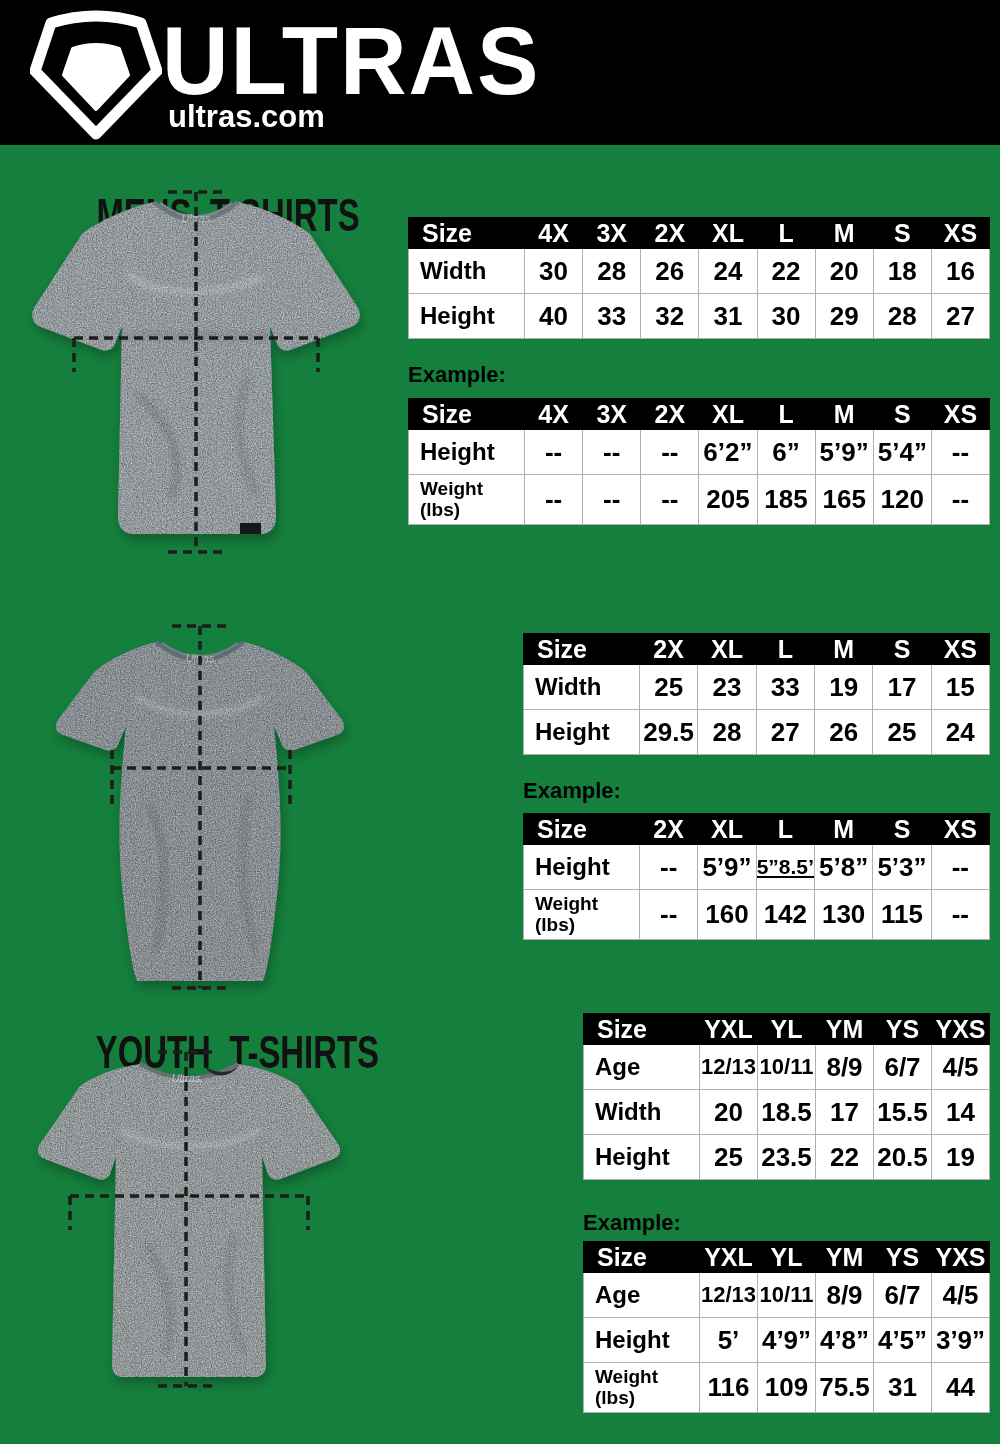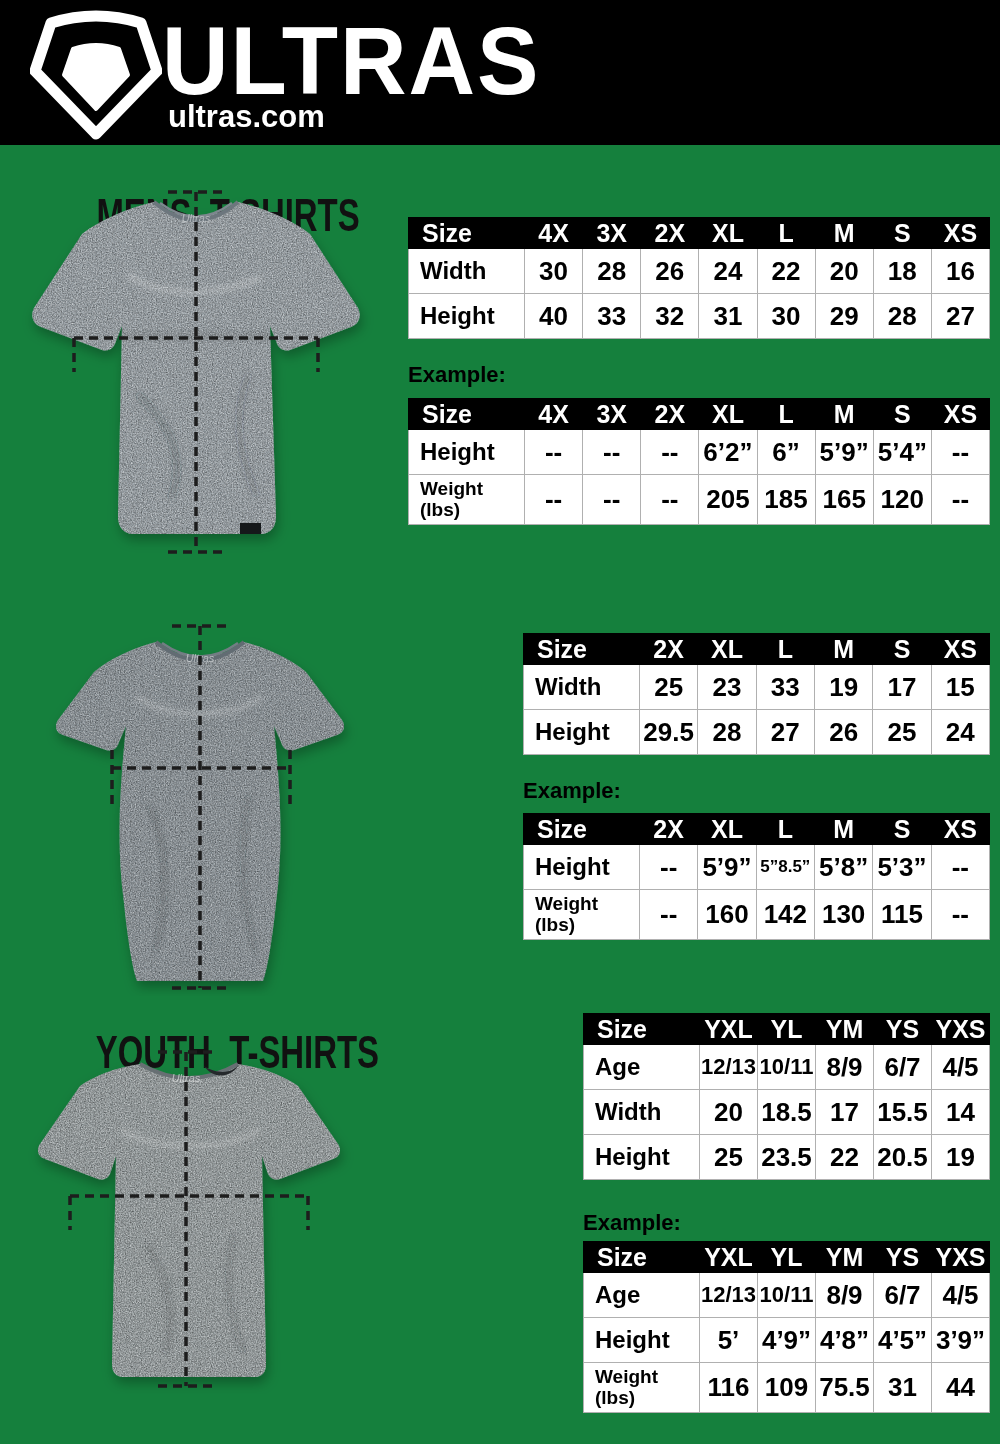--- a/index.html
+++ b/index.html
@@ -27,21 +27,21 @@
   .tbl th,.tbl td{border:1px solid #b0b0b0;font-weight:bold;text-align:center;padding:0;overflow:hidden;}
   .tbl thead th{background:#000;color:#fff;border-color:#000;font-size:25px;}
   .tbl thead tr{height:31px;}
   .tbl thead th:first-child{text-align:left;padding-left:13px;}
   .tbl tbody tr{height:45px;}
   .tbl tbody tr.tall{height:50px;margin-left:27px;}
   .tbl td{font-size:26px;color:#000;background:#fff;}
   .tbl td.rowlabel{text-align:left;padding-left:11px;font-size:24px;}
   .tbl td.rowlabel.two div{font-size:19px;line-height:1.08;}
   .tbl td.mid{font-size:22px;}
-  .tbl td.small{font-size:17px;}
+  .tbl td.small{font-size:21px;text-decoration:underline;}
   .ex-label{position:absolute;font-size:22px;font-weight:bold;color:#000;}
 
   #tbl-mens-size   {left:408px;top:217px;width:582px;}
   #exl-mens        {left:408px;top:362px;}
   #tbl-mens-ex     {left:408px;top:398px;width:582px;}
 
   #tbl-womens-size {left:523px;top:633px;width:467px;}
   #exl-womens      {left:523px;top:778px;}
   #tbl-womens-ex   {left:523px;top:813px;width:467px;}
 

